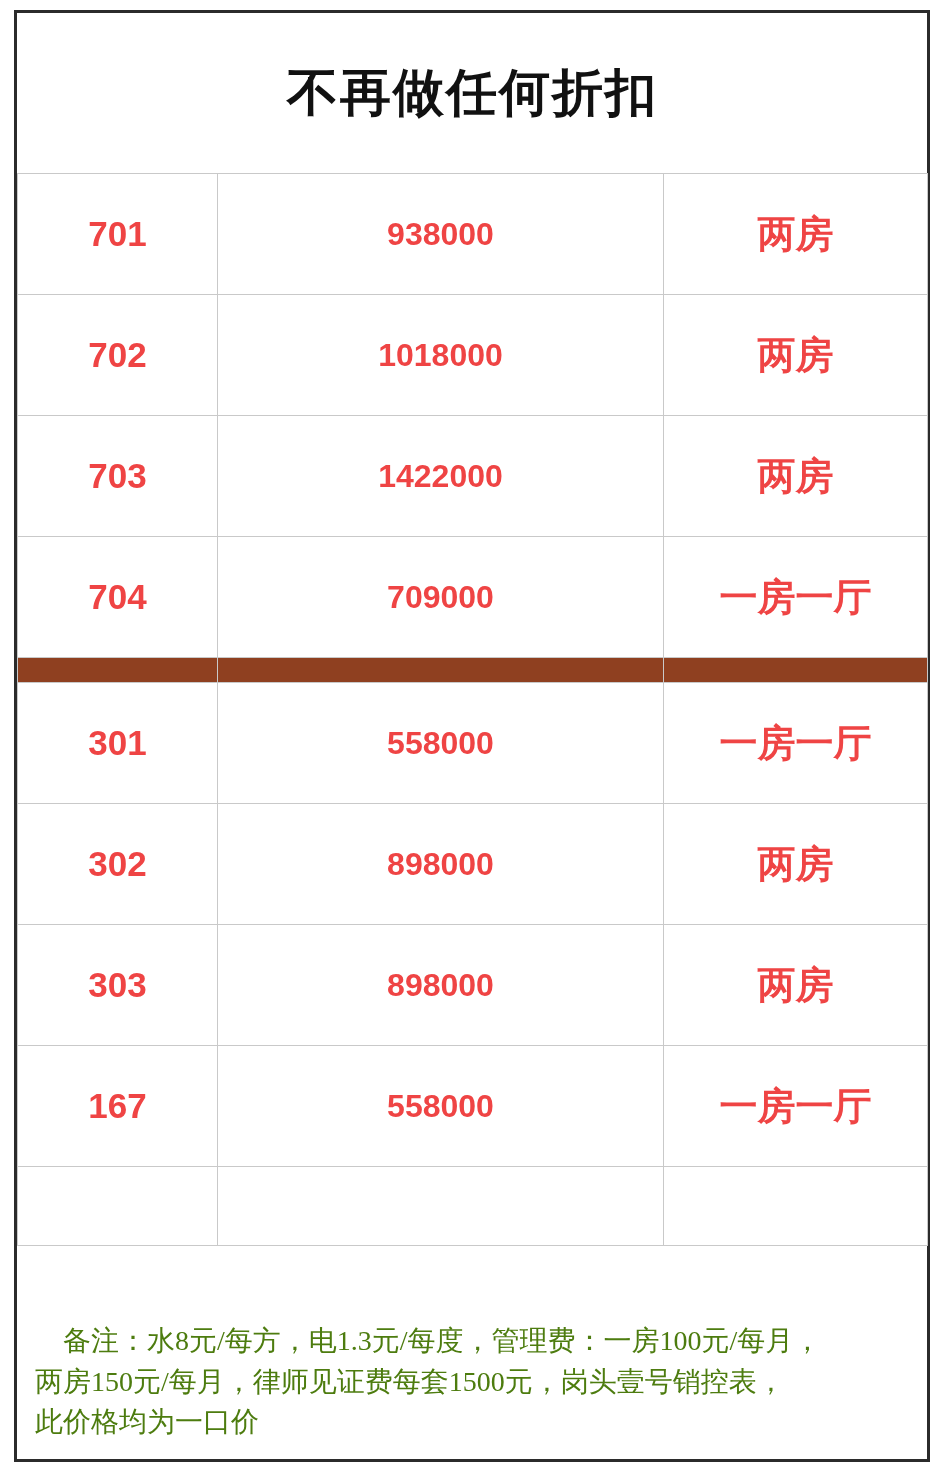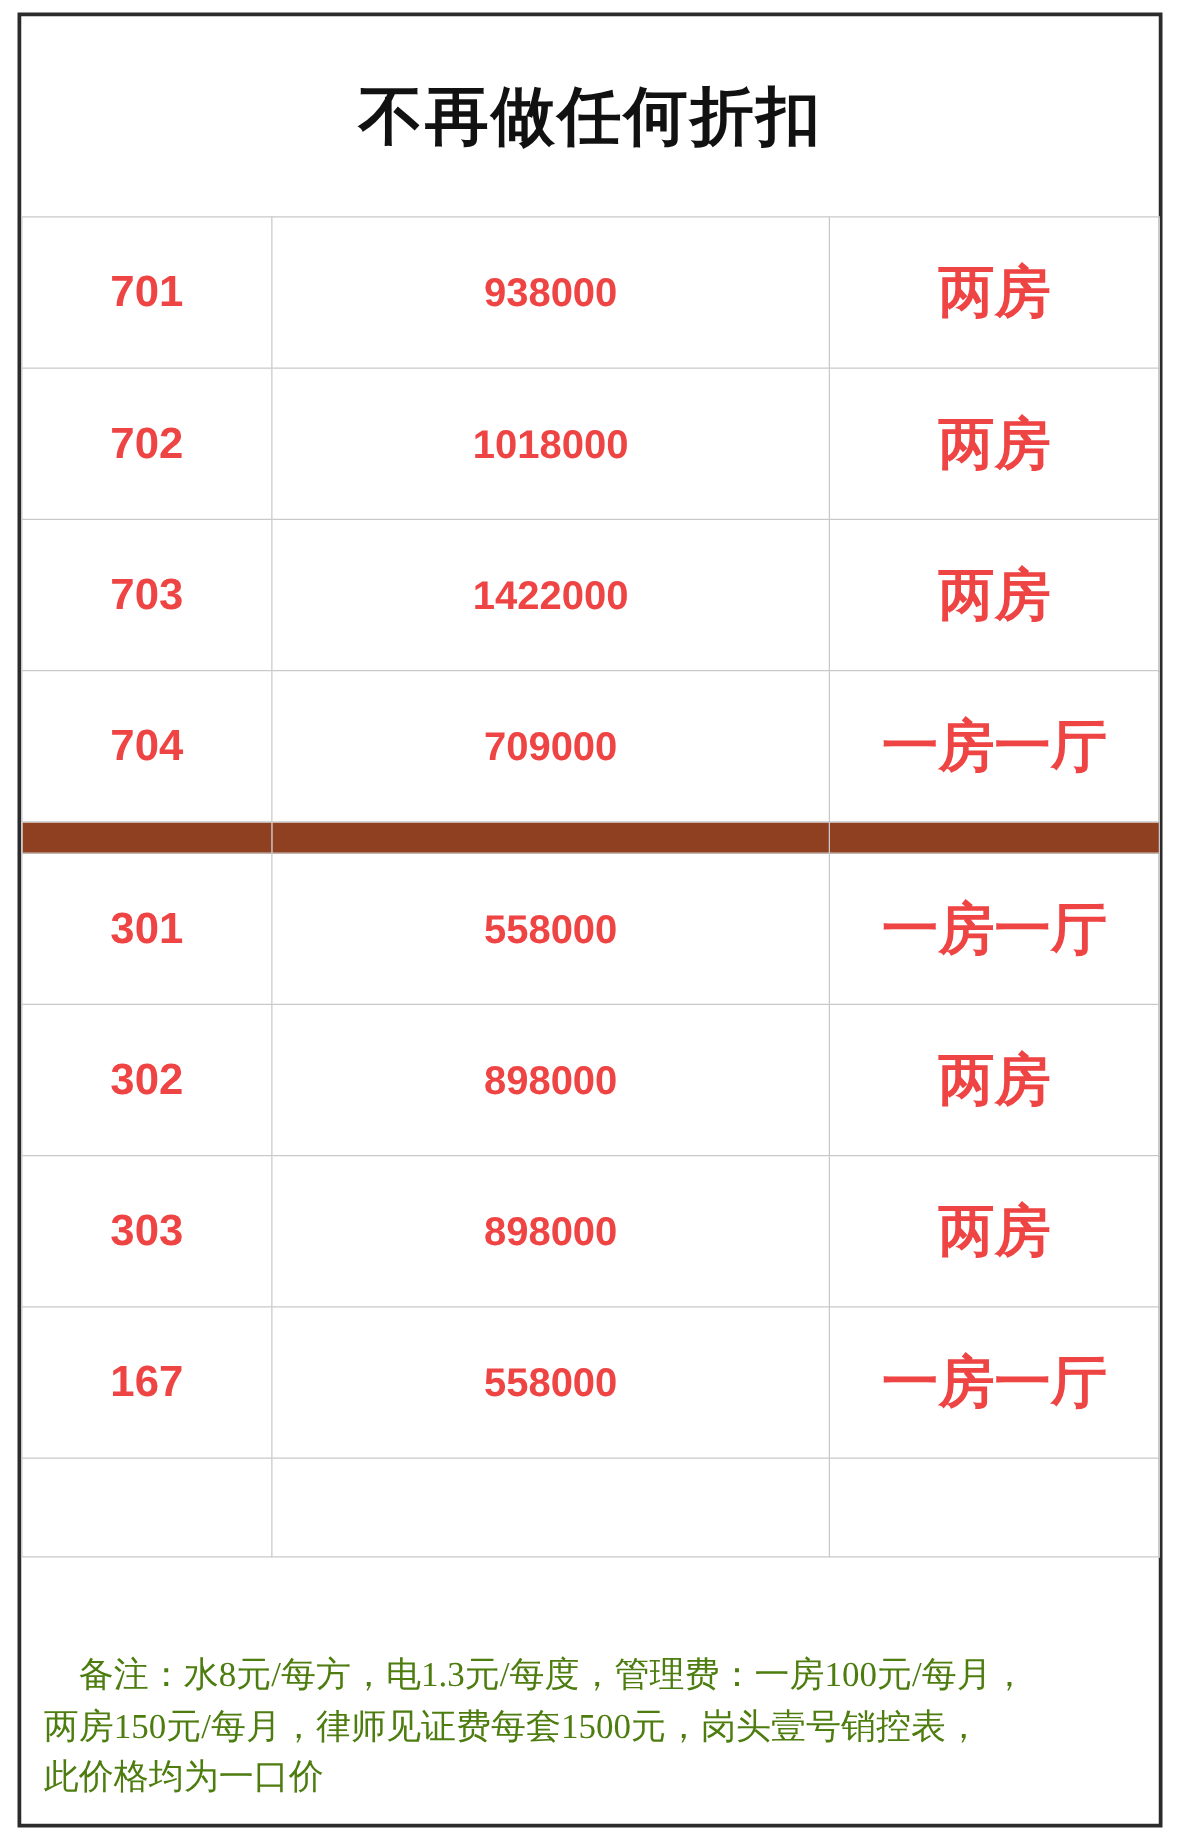--- a/index.html
+++ b/index.html
@@ -68,21 +68,21 @@
   .data-row td {
     height: 120px;
   }
   .cell-room {
     font-size: 35px;
   }
   .cell-price {
     font-size: 32px;
   }
   .cell-type {
-    font-size: 45px;
+    font-size: 38px;
   }
 
   .divider-row td {
     height: 24px;
     background: #8f4020;
     border-left: 1px solid #c9c9c9;
     border-right: 1px solid #c9c9c9;
     border-top: 1px solid #8f4020;
     border-bottom: 1px solid #8f4020;
     padding: 0;

